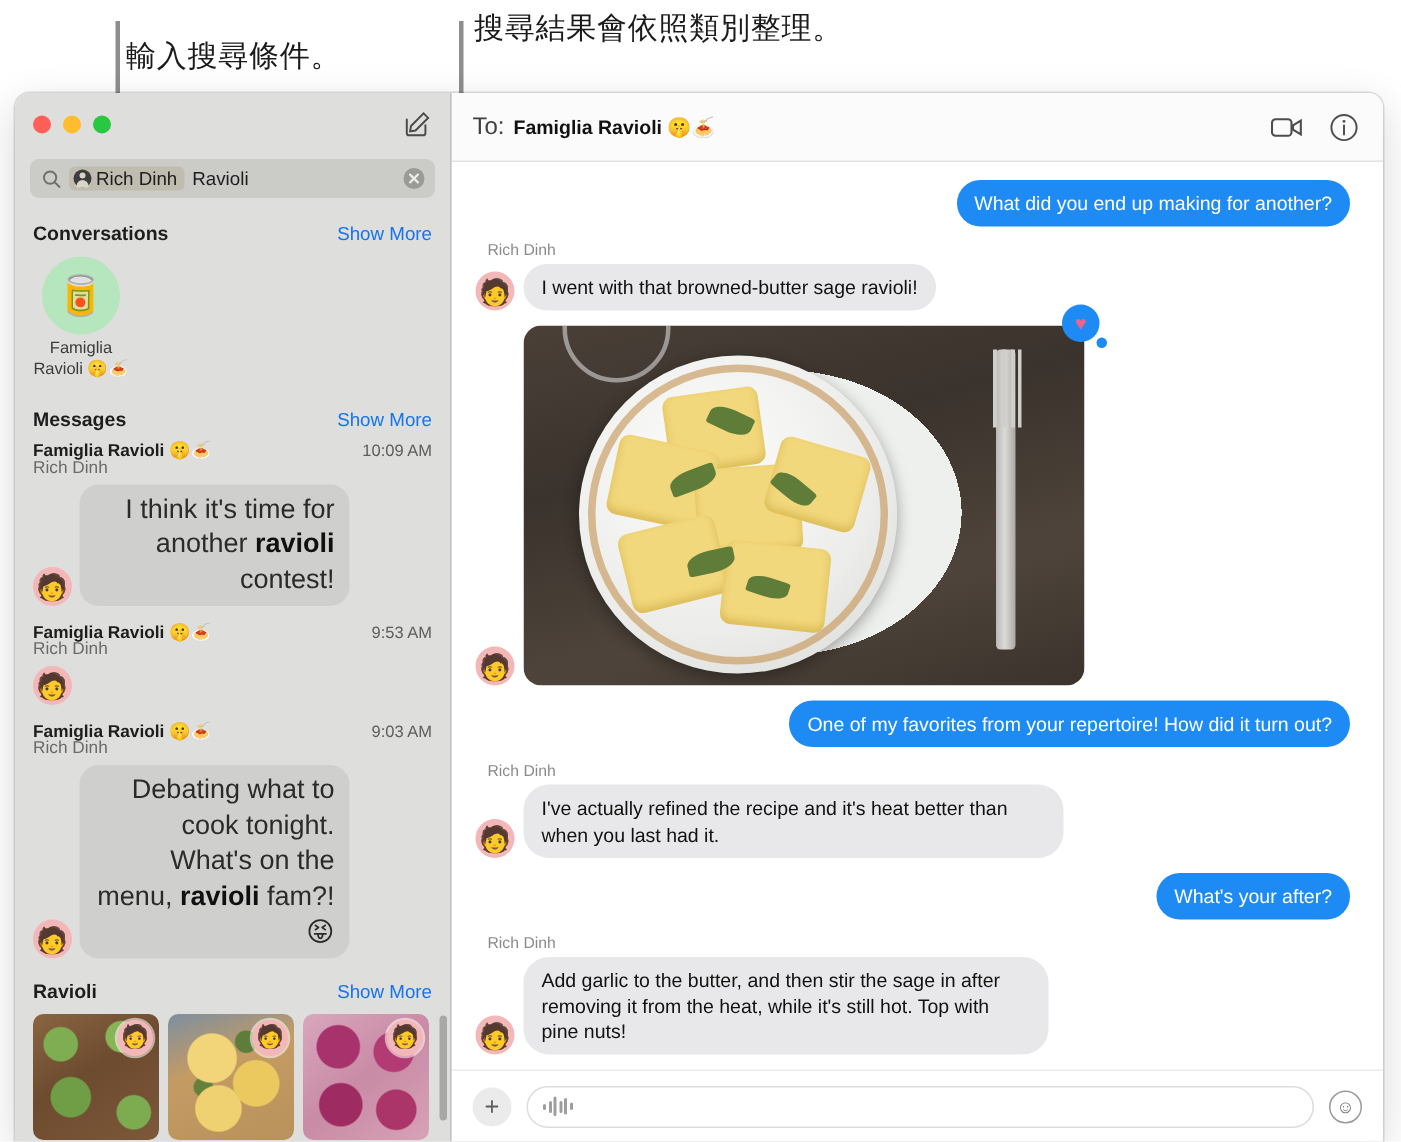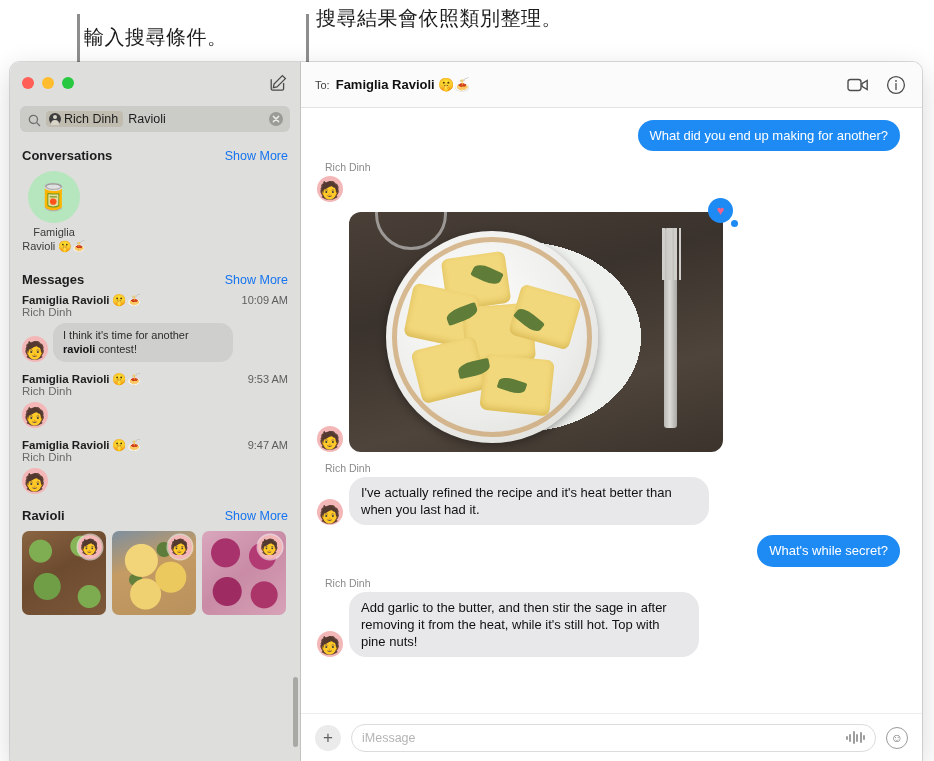--- a/index.html
+++ b/index.html
@@ -138,22 +138,23 @@
     background: #f4b7b7; flex: 0 0 26px;
     position: relative; overflow: hidden;
   }
   .mini-avatar .face {
     position: absolute; left: 50%; top: 54%; transform: translate(-50%,-50%);
     font-size: 17px; line-height: 1;
   }
   .mr-bubble {
     background: #cfcfcd; border-radius: 13px;
     padding: 5px 10px;
-    font-size: 11px; color: #2b2b2b; line-height: 1.32;
+    font-size: 18px; color: #2b2b2b; line-height: 1.32;
     max-width: 180px;
+    text-align: right;
   }
   .mr-bubble b { color: #101010; font-weight: bold; }
 
   .photos-row { display: flex; gap: 6px; padding: 4px 12px 10px 12px; }
   .photo-thumb {
     width: 84px; height: 84px; border-radius: 7px;
     position: relative; overflow: hidden;
   }
   .photo-badge {
     position: absolute; right: 4px; top: 4px;
@@ -197,21 +198,21 @@
 
   
   .convo { flex: 1; display: flex; flex-direction: column; background: #ffffff; min-width: 0; }
   .convo-head {
     height: 46px; flex: 0 0 46px;
     background: #fbfbfb;
     border-bottom: 1px solid #e2e2e2;
     display: flex; align-items: center;
     padding: 0 14px;
   }
-  .to-label { font-size: 11px; color: #414141; margin-right: 6px; }
+  .to-label { font-size: 16px; color: #414141; margin-right: 6px; }
   .to-name { font-size: 13px; font-weight: bold; color: #111; }
   .head-spacer { flex: 1; }
   .head-btn { width: 24px; height: 24px; cursor: pointer; margin-left: 14px;
               display: flex; align-items: center; justify-content: center; }
 
   .thread {
     flex: 1; overflow: hidden; position: relative;
     padding: 12px 22px 4px 16px;
   }
   .row { display: flex; margin-bottom: 10px; align-items: flex-end; }
@@ -432,27 +433,28 @@
           <div class="mr-body">
             <div class="mini-avatar">
                 <span class="face">🧑</span>
               </div>
           </div>
         </div>
 
         <div class="msg-result" style="margin-top:6px">
           <div class="mr-head">
             <span class="mr-chat">Famiglia Ravioli 🤫🍝</span>
-            <span class="mr-time">9:47 AM</span>
+            <span class="mr-time">9:03 AM</span>
           </div>
           <div class="mr-sender">Rich Dinh</div>
           <div class="mr-body">
             <div class="mini-avatar">
                 <span class="face">🧑</span>
               </div>
+            <div class="mr-bubble"><span>Debating what to cook tonight. What's on the menu, </span><b>ravioli</b><span> fam?! 😝</span></div>
           </div>
         </div>
 
         <div class="sec-head" style="padding-top:12px">
           <span class="sec-title">Ravioli</span>
           <span class="show-more">Show More</span>
         </div>
         <div class="photos-row">
           <div class="photo-thumb ph-green">
             <span class="photo-badge">🧑</span>
@@ -496,20 +498,21 @@
           <div class="bubble blue">What did you end up making for another?</div>
         </div>
 
         <div class="row in">
           <div class="in-col">
             <div class="sender-name">Rich Dinh</div>
             <div class="in-stack">
               <div class="mini-avatar">
                   <span class="face">🧑</span>
                 </div>
+              <div class="bubble gray">I went with that browned-butter sage ravioli!</div>
             </div>
           </div>
         </div>
 
         <div class="row in">
           <div class="photo-avatar-row">
             <div class="mini-avatar">
                 <span class="face">🧑</span>
               </div>
             <div class="photo-msg">
@@ -530,55 +533,57 @@
                 </div>
                 <div class="fork"></div>
               </div>
               <div class="tapback">
                   <span class="heart">♥</span>
                 </div>
             </div>
           </div>
         </div>
 
+        <div class="row out">
+          <div class="bubble blue">One of my favorites from your repertoire! How did it turn out?</div>
+        </div>
 
         <div class="row in">
           <div class="in-col">
             <div class="sender-name">Rich Dinh</div>
             <div class="in-stack">
               <div class="mini-avatar">
                   <span class="face">🧑</span>
                 </div>
               <div class="bubble gray" style="max-width:360px">I've actually refined the recipe and it's heat better than when you last had it.</div>
             </div>
           </div>
         </div>
 
         <div class="row out">
-          <div class="bubble blue">What's while secret?</div>
+          <div class="bubble blue">What's your after?</div>
         </div>
 
         <div class="row in">
           <div class="in-col">
             <div class="sender-name">Rich Dinh</div>
             <div class="in-stack">
               <div class="mini-avatar">
                   <span class="face">🧑</span>
                 </div>
               <div class="bubble gray" style="max-width:350px">Add garlic to the butter, and then stir the sage in after removing it from the heat, while it's still hot. Top with pine nuts!</div>
             </div>
           </div>
         </div>
 
       </div>
 
       <div class="composer">
         <div class="plus-btn">+</div>
         <div class="imsg-field">
-          <span class="imsg-ph">iMessage</span>
           <span class="wave">
             <i style="height:4px"></i>
               <i style="height:8px"></i>
               <i style="height:13px"></i>
               <i style="height:8px"></i>
               <i style="height:11px"></i>
               <i style="height:5px"></i>
           </span>
         </div>
         <div class="emoji-btn">☺</div>

